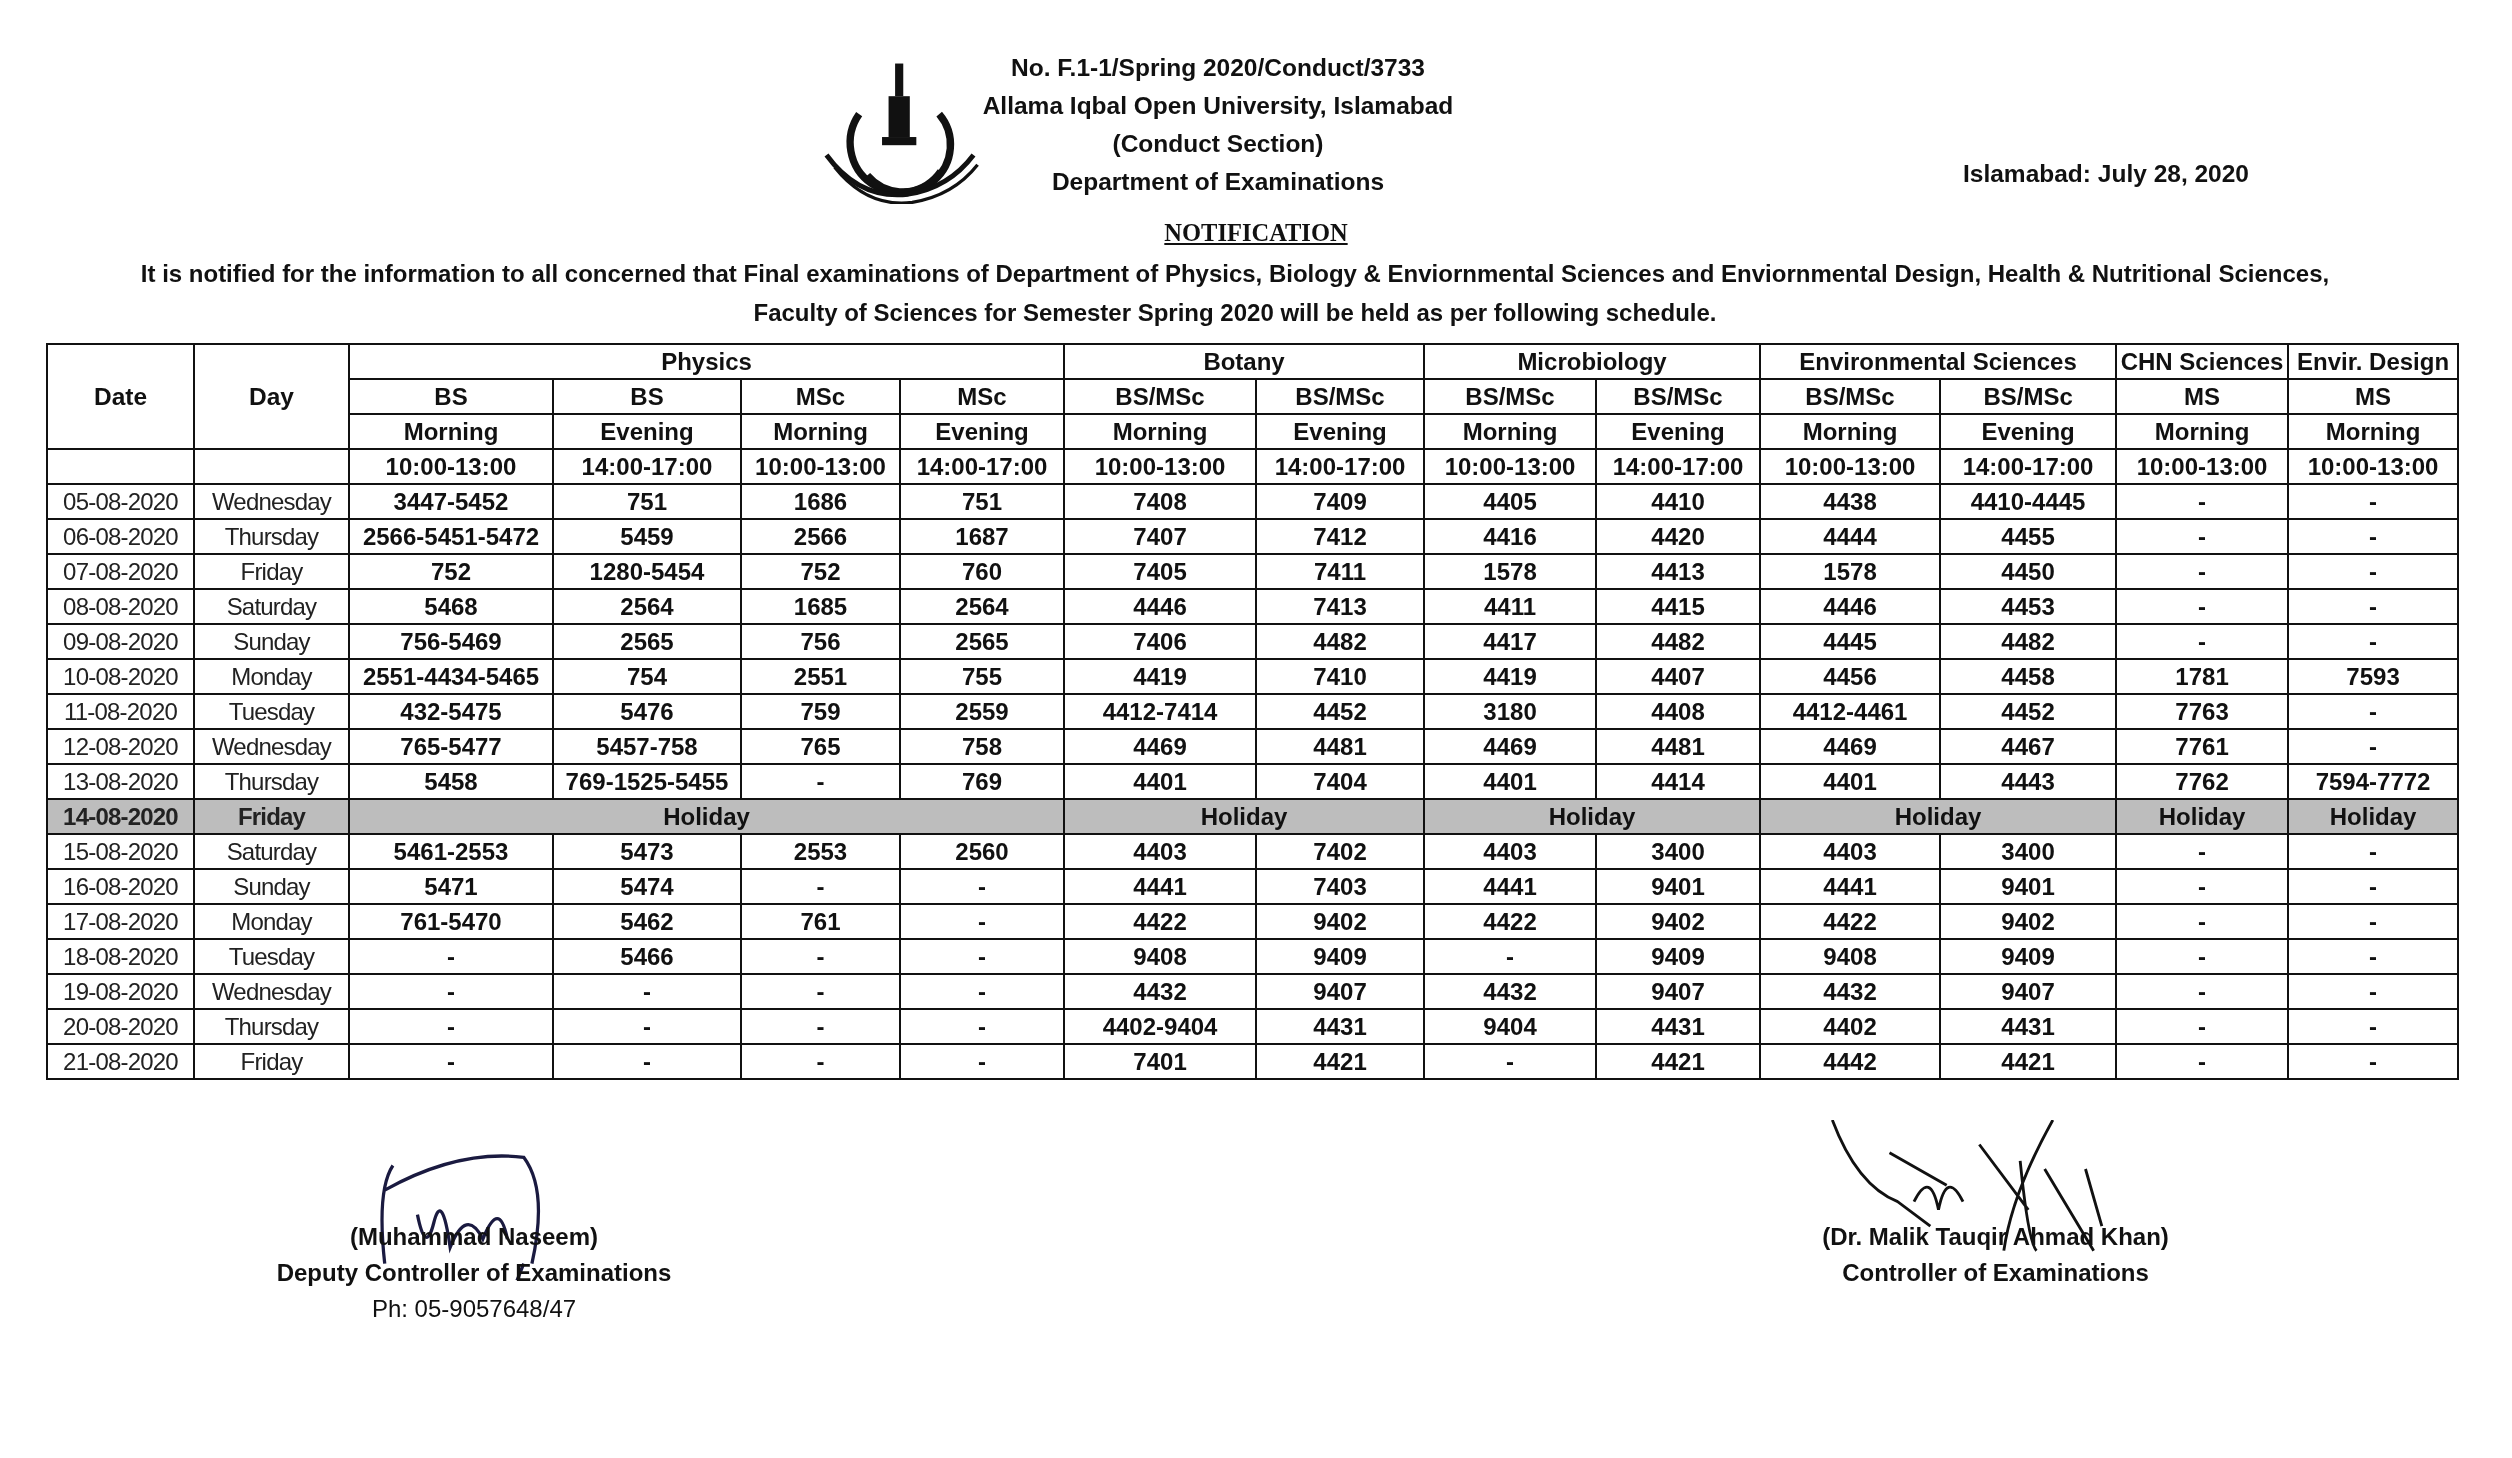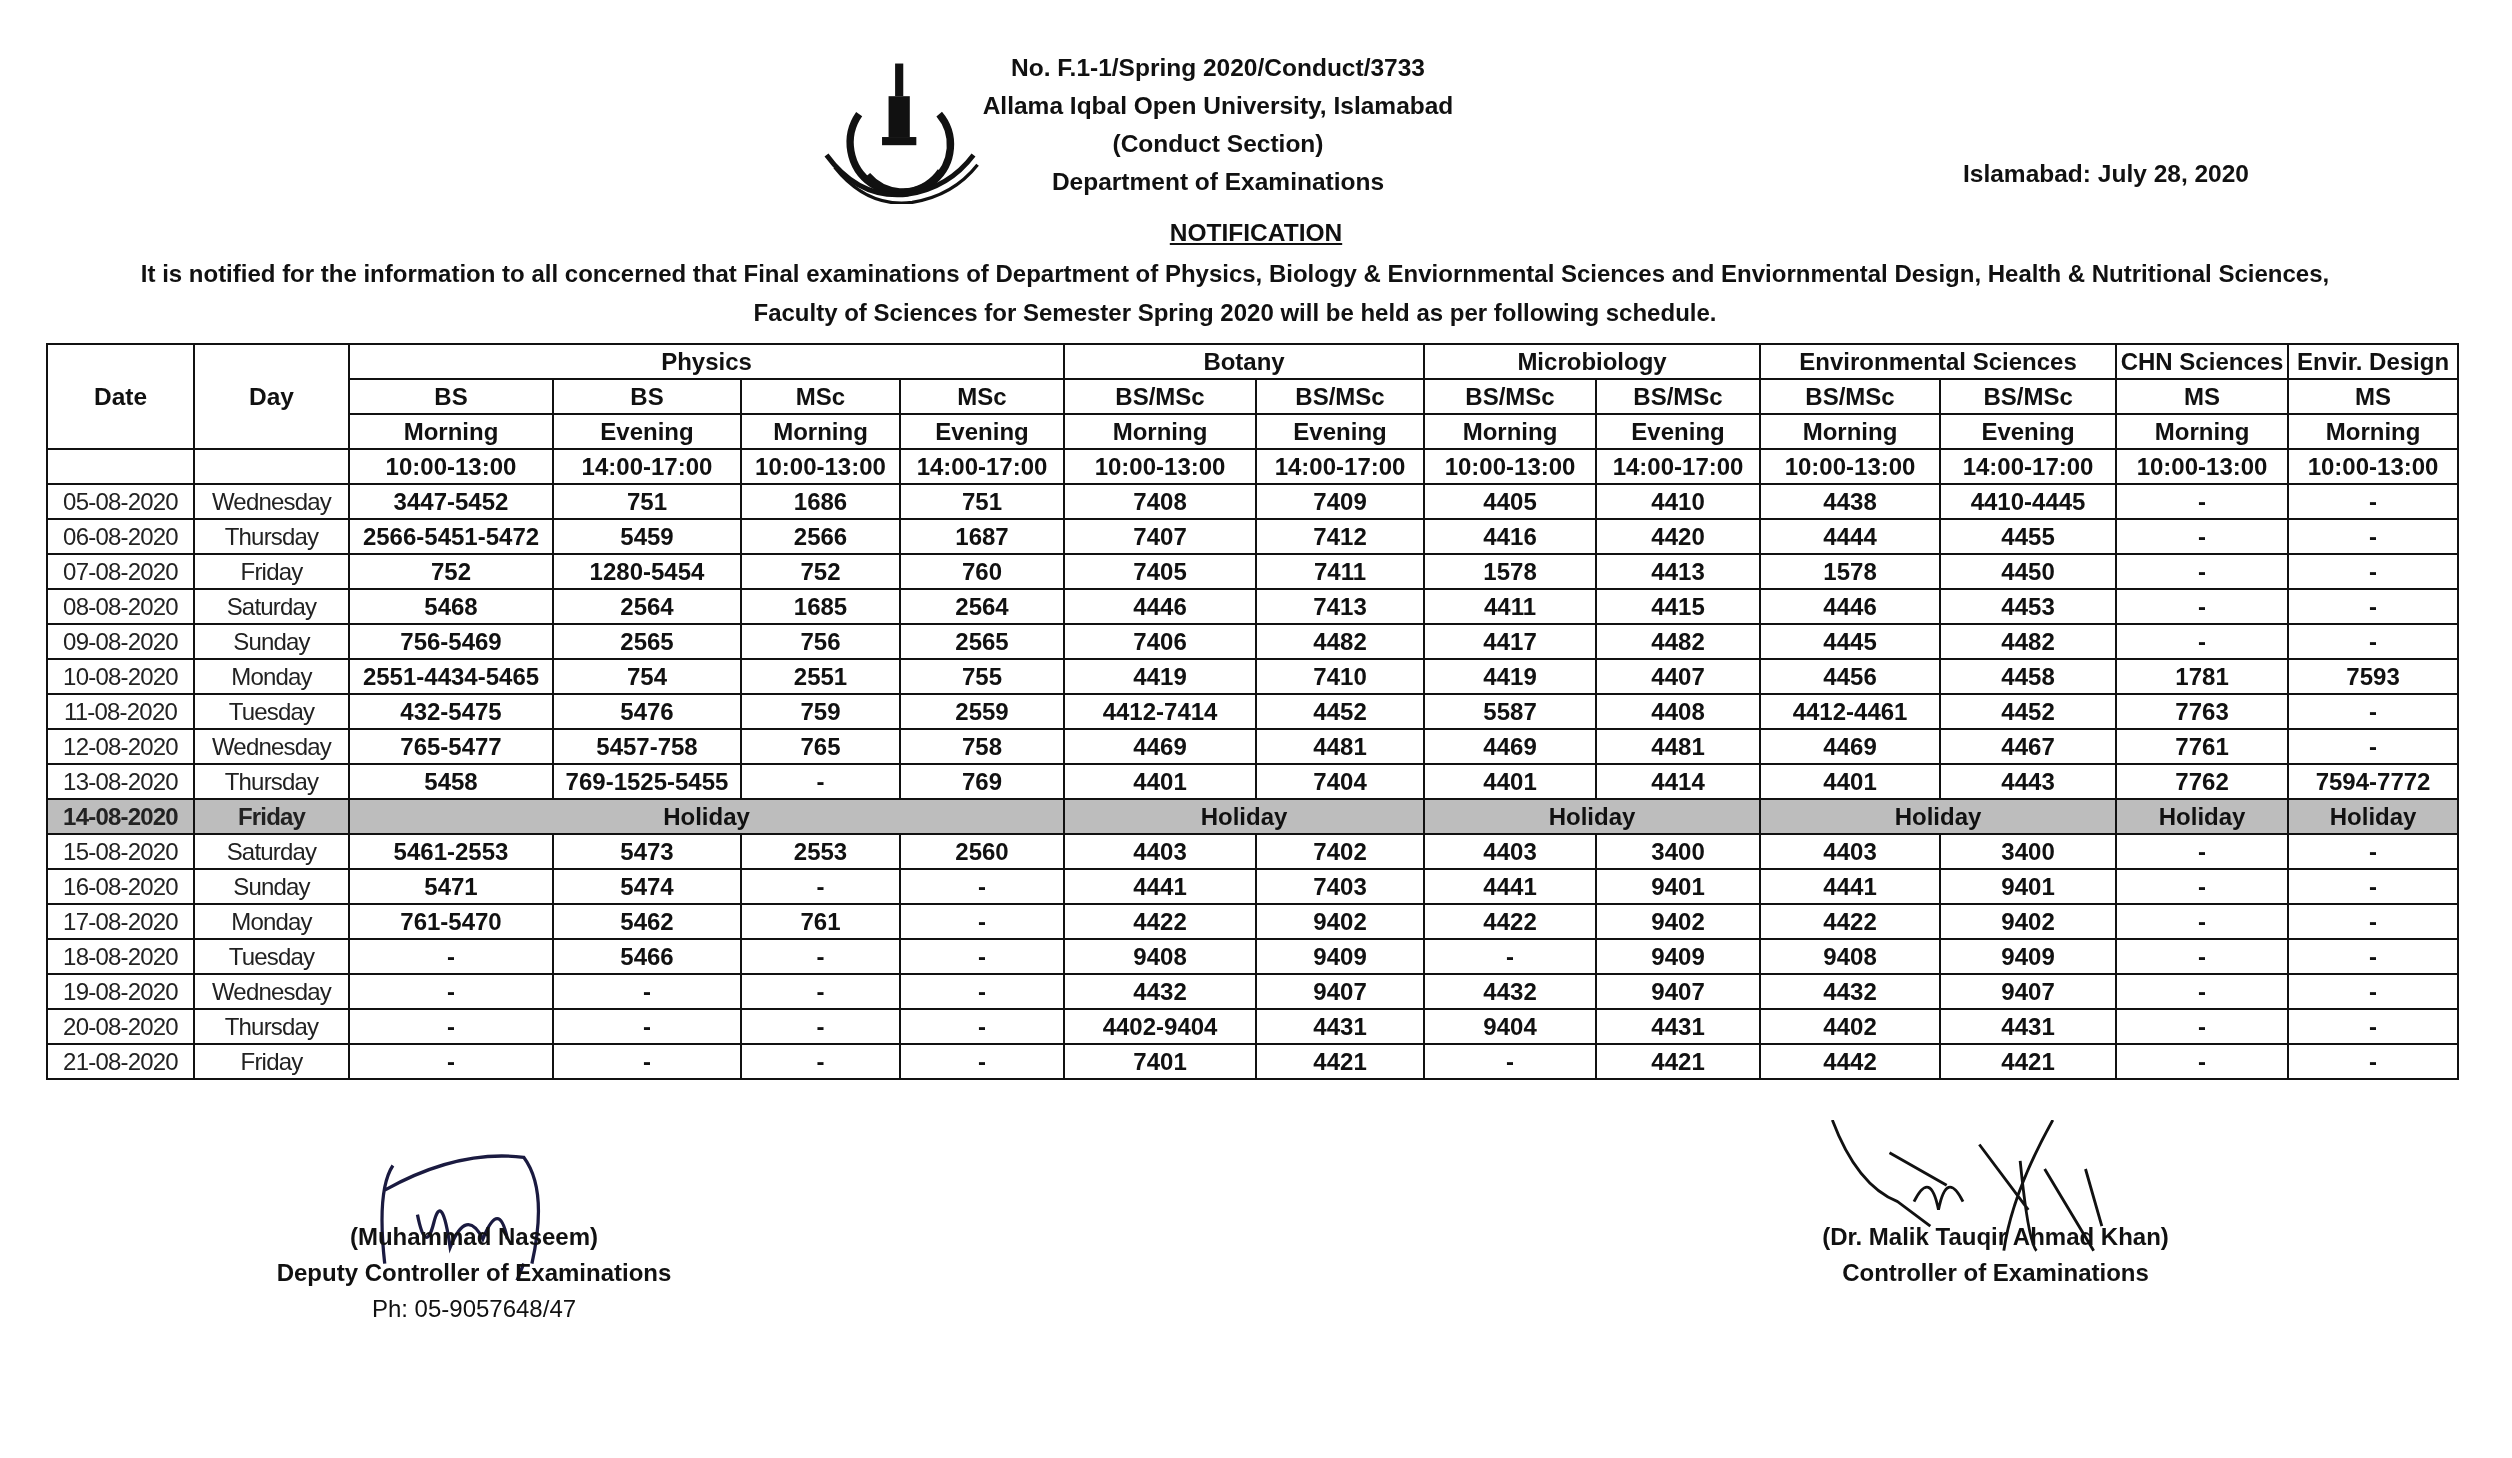--- a/index.html
+++ b/index.html
@@ -1,21 +1,21 @@
 <!DOCTYPE html>
 <html style="font-size:13px"><head>
 <meta charset="utf-8">
 <style>
   html,body{margin:0;padding:0;background:#ffffff;}
   body{width:2512px;height:1459px;position:relative;overflow:hidden;font-family:"Liberation Sans",sans-serif;color:#111;}
   .logo{position:absolute;left:810px;top:57px;width:180px;height:147px;}
   .hdr{position:absolute;left:932px;top:49px;width:572px;text-align:center;font-weight:bold;font-size:24.5px;line-height:38px;}
   .hdr div{white-space:nowrap;}
   .place-date{position:absolute;left:1963px;top:160px;font-weight:bold;font-size:24.5px;white-space:nowrap;}
-  .notif-title{position:absolute;left:0;width:2512px;top:219px;text-align:center;font-weight:bold;font-size:24.5px;}
+  .notif-title{position:absolute;left:0;width:2512px;top:219px;text-align:center;font-weight:bold;font-size:24.5px;font-family:Liberation Serif, serif;}
   .notif-title span{text-decoration:underline;}
   .notif-body{position:absolute;left:49px;width:2372px;top:254px;text-align:center;font-weight:bold;font-size:24px;line-height:39px;}
   table.sched{position:absolute;left:46px;top:343px;width:2411px;border-collapse:collapse;table-layout:fixed;}
   table.sched td, table.sched th{border:2.5px solid #111;text-align:center;padding:0;height:33px;font-size:24px;white-space:nowrap;overflow:hidden;}
   table.sched th{font-weight:bold;}
   th.grp{font-weight:normal;font-size:23px;}
   th.hsub{font-size:25px;}
   td.date, td.day{font-weight:normal;font-size:20.4px;color:#222;letter-spacing:-0.8px;}
   td.val{font-weight:bold;font-size:23px;}
   tr.holiday td{background:#bdbdbd;font-weight:bold;}
@@ -225,21 +225,21 @@
       </tr>
       <tr>
         <td class="date">11-08-2020</td>
         <td class="day">Tuesday</td>
         <td class="val">432-5475</td>
         <td class="val">5476</td>
         <td class="val">759</td>
         <td class="val">2559</td>
         <td class="val">4412-7414</td>
         <td class="val">4452</td>
-        <td class="val">5587</td>
+        <td class="val">3180</td>
         <td class="val">4408</td>
         <td class="val">4412-4461</td>
         <td class="val">4452</td>
         <td class="val">7763</td>
         <td class="val">-</td>
       </tr>
       <tr>
         <td class="date">12-08-2020</td>
         <td class="day">Wednesday</td>
         <td class="val">765-5477</td>

